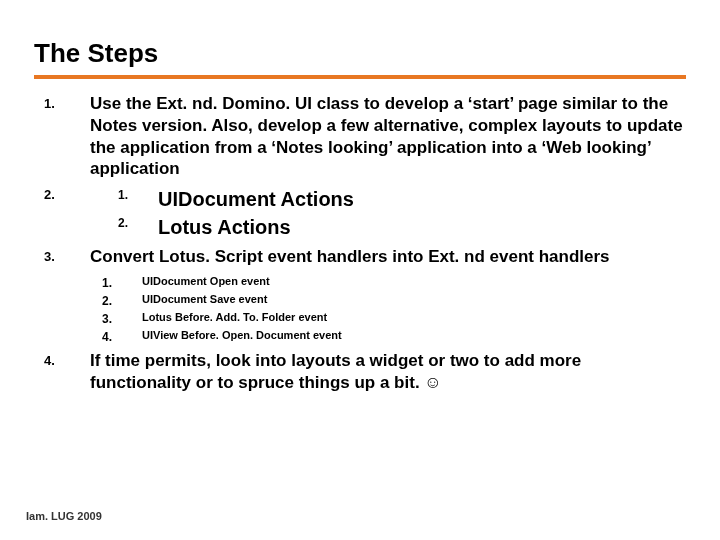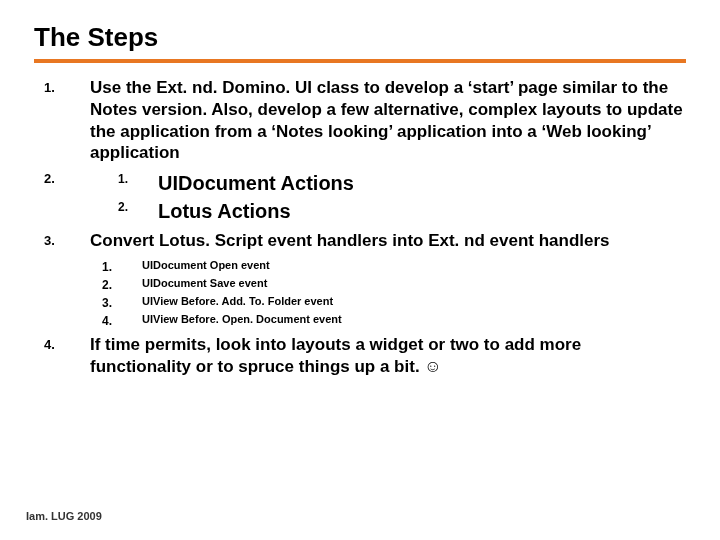--- a/index.html
+++ b/index.html
@@ -14,21 +14,21 @@
   .slide {
     box-sizing: border-box;
     width: 720px;
     height: 540px;
     padding: 22px 34px 0 34px;
     position: relative;
   }
   .title {
     font-size: 26px;
     font-weight: bold;
-    margin: 0 0 6px 0;
+    margin: 16px 0 6px 0;
   }
   .rule {
     height: 4px;
     background: #e87722;
     margin: 0 0 14px 0;
   }
   ol.top {
     margin: 0;
     padding: 0;
     list-style: none;
@@ -142,21 +142,21 @@
     <li>
       <div class="subsubnum">1.</div>
       <div class="subsubbody">UIDocument Open event</div>
     </li>
     <li>
       <div class="subsubnum">2.</div>
       <div class="subsubbody">UIDocument Save event</div>
     </li>
     <li>
       <div class="subsubnum">3.</div>
-      <div class="subsubbody">UIView Before. Add. To. Folder event</div>
+      <div class="subsubbody">Lotus Before. Add. To. Folder event</div>
     </li>
     <li>
       <div class="subsubnum">4.</div>
       <div class="subsubbody">UIView Before. Open. Document event</div>
     </li>
   </ol>
 
   <ol class="top">
     <li>
       <div class="num">4.</div>

